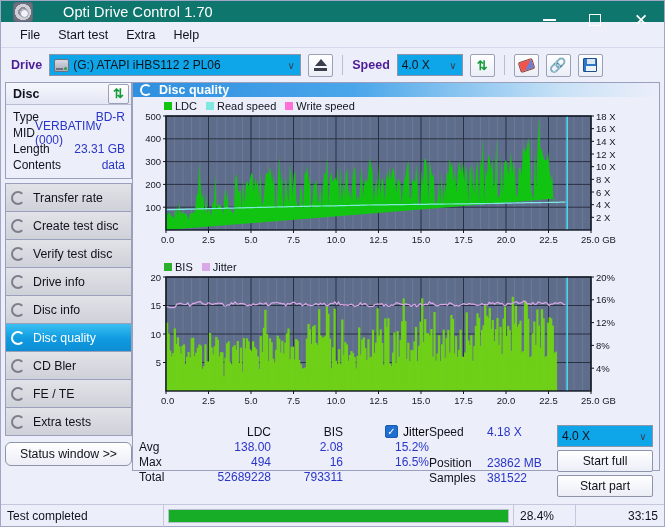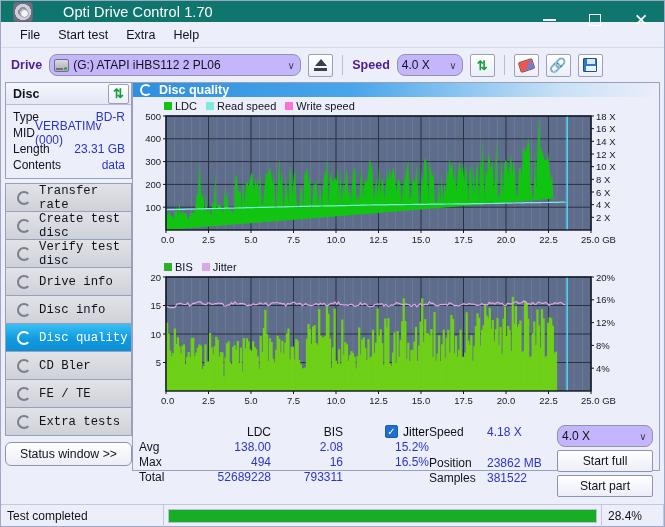--- a/index.html
+++ b/index.html
@@ -70,23 +70,23 @@
   .toolbar {
     height: 34px;
     display:flex; align-items:center;
     padding: 0 6px 0 10px;
     gap: 7px;
     background: #eceefa;
   }
   .lbl-bold { font-weight:bold; font-size:12.5px; color:#4c1d95; }
   .combo {
     height: 22px;
-    background:#c4b5fd;
+    background:#0ea5e9;
     border:1px solid #8e94ab;
-    border-radius:8px;
+    border-radius:0;
     display:flex; align-items:center;
     padding: 0 2px 0 4px;
     font-size:12px; color:#10131c;
     position:relative;
   }
   .combo .caret {
     margin-left:auto;
     width:14px; text-align:center;
     color:#3a4256; font-size:10px;
   }
@@ -164,25 +164,25 @@
   }
   .cd-glyph{
     width:14px;height:14px;border-radius:50%;
     background: radial-gradient(circle at 50% 50%, #f7f8d0 0 24%, #c9cc58 25% 52%, #e7e9a2 53% 78%, #b5b84a 79% 100%);
     border:1px solid #8f9238;
   }
   .sidebar { margin-top:4px; border:1px solid #9aa0bb; border-bottom:none; }
   .side-item {
     height: 28px;
     display:flex; align-items:center;
-    padding-left: 11px;
+    padding-left: 5px;
     gap: 8px;
     background: linear-gradient(#e2e3e8,#cfd1d9);
     border-bottom:1px solid #9aa0bb;
-    font-size:12.3px; color:#10131c;font-family:Liberation Mono, monospace;
+    font-size:12.3px; color:#10131c;
   }
   .side-item.active {
     background: linear-gradient(#3ac0f2,#109ae0 55%, #0d8ed4);
     color:#ffffff;
   }
   .side-ic {
     width:14px;height:14px;border-radius:50%;
     border:2.5px solid #7b7f8c; border-right-color:transparent;
     flex:none;
   }
@@ -970,14 +970,15 @@
   </div>
 
   <div class="statusbar">
     <div class="sb-cell sb-text">Test completed</div>
     <div class="sb-cell sb-prog">
       <div class="progress-track">
         <div class="progress-fill" id="progress-fill" style="width: 100%;"></div>
       </div>
     </div>
     <div class="sb-cell sb-pct">28.4%</div>
+    <div class="sb-cell sb-time">33:15</div>
   </div>
 </div>
 
 </body></html>

